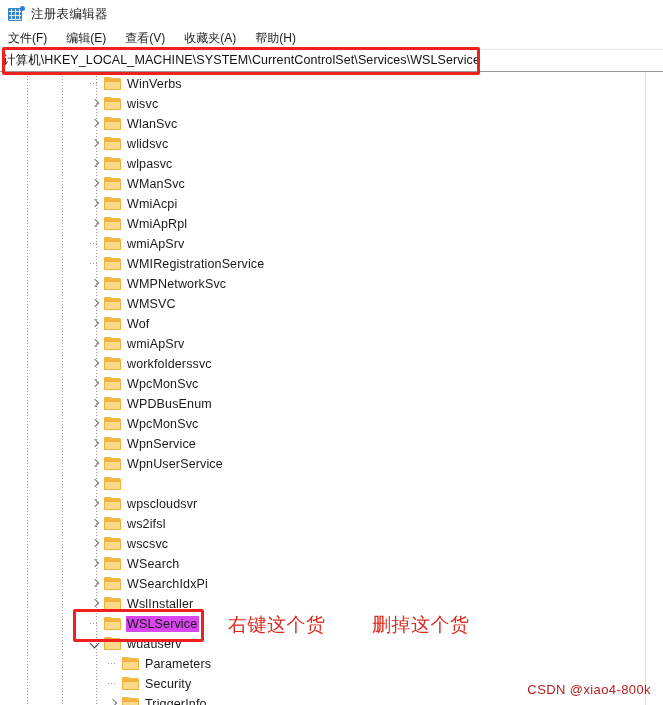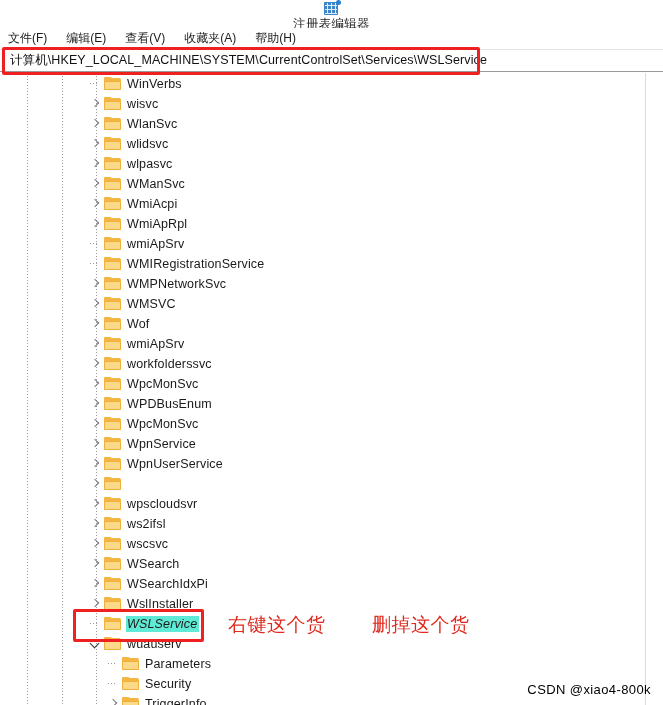--- a/index.html
+++ b/index.html
@@ -18,21 +18,20 @@
 
   
   #titlebar {
     position: absolute;
     left: 0; top: 0;
     width: 663px;
     height: 28px;
     background: #ffffff;
     display: flex;
     align-items: center;
-    flex-direction: column;
   }
   #app-icon {
     width: 16px;
     height: 16px;
     margin-left: 8px;
     margin-right: 7px;
     position: relative;
     flex: 0 0 auto;
   }
   #app-icon .grid {
@@ -96,21 +95,21 @@
     border-bottom: 1px solid #9a9a9a;
     box-sizing: border-box;
     display: flex;
     align-items: center;
     overflow: hidden;
   }
   #address-text {
     font-size: 12.5px;
     color: #111111;
     white-space: nowrap;
-    padding-left: 10px;
+    padding-left: 3px;
     letter-spacing: .1px;
   }
 
   
   #tree-pane {
     position: absolute;
     left: 0; top: 73px;
     width: 645px;
     height: 665px;
     background: #ffffff;
@@ -214,22 +213,21 @@
     box-sizing: border-box;
     border-radius: 0 1px 1px 1px;
   }
   .node-label {
     font-size: 12.5px;
     color: #1a1a1a;
     letter-spacing: .15px;
     padding: 1px 2px 1px 1px;
   }
   .tree-row.selected .node-label {
-    background: #5eead4;
-    font-style: italic;
+    background: #d946ef;
   }
 
   
   .redbox {
     position: absolute;
     border: 3px solid #ee2020;
     box-sizing: border-box;
     border-radius: 2px;
     pointer-events: none;
   }
@@ -238,21 +236,21 @@
     color: #e02a1e;
     font-size: 19px;
     font-family: "DejaVu Sans", "Liberation Sans", sans-serif;
     white-space: nowrap;
     letter-spacing: .5px;
   }
   #watermark {
     position: absolute;
     right: 12px;
     bottom: 8px;
-    color: #000000;
+    color: #b91c1c;
     font-size: 13px;
     letter-spacing: .4px;
     white-space: nowrap;
   }
 </style>
 </head>
 <body>
 
 <div id="titlebar">
   <div id="app-icon">

